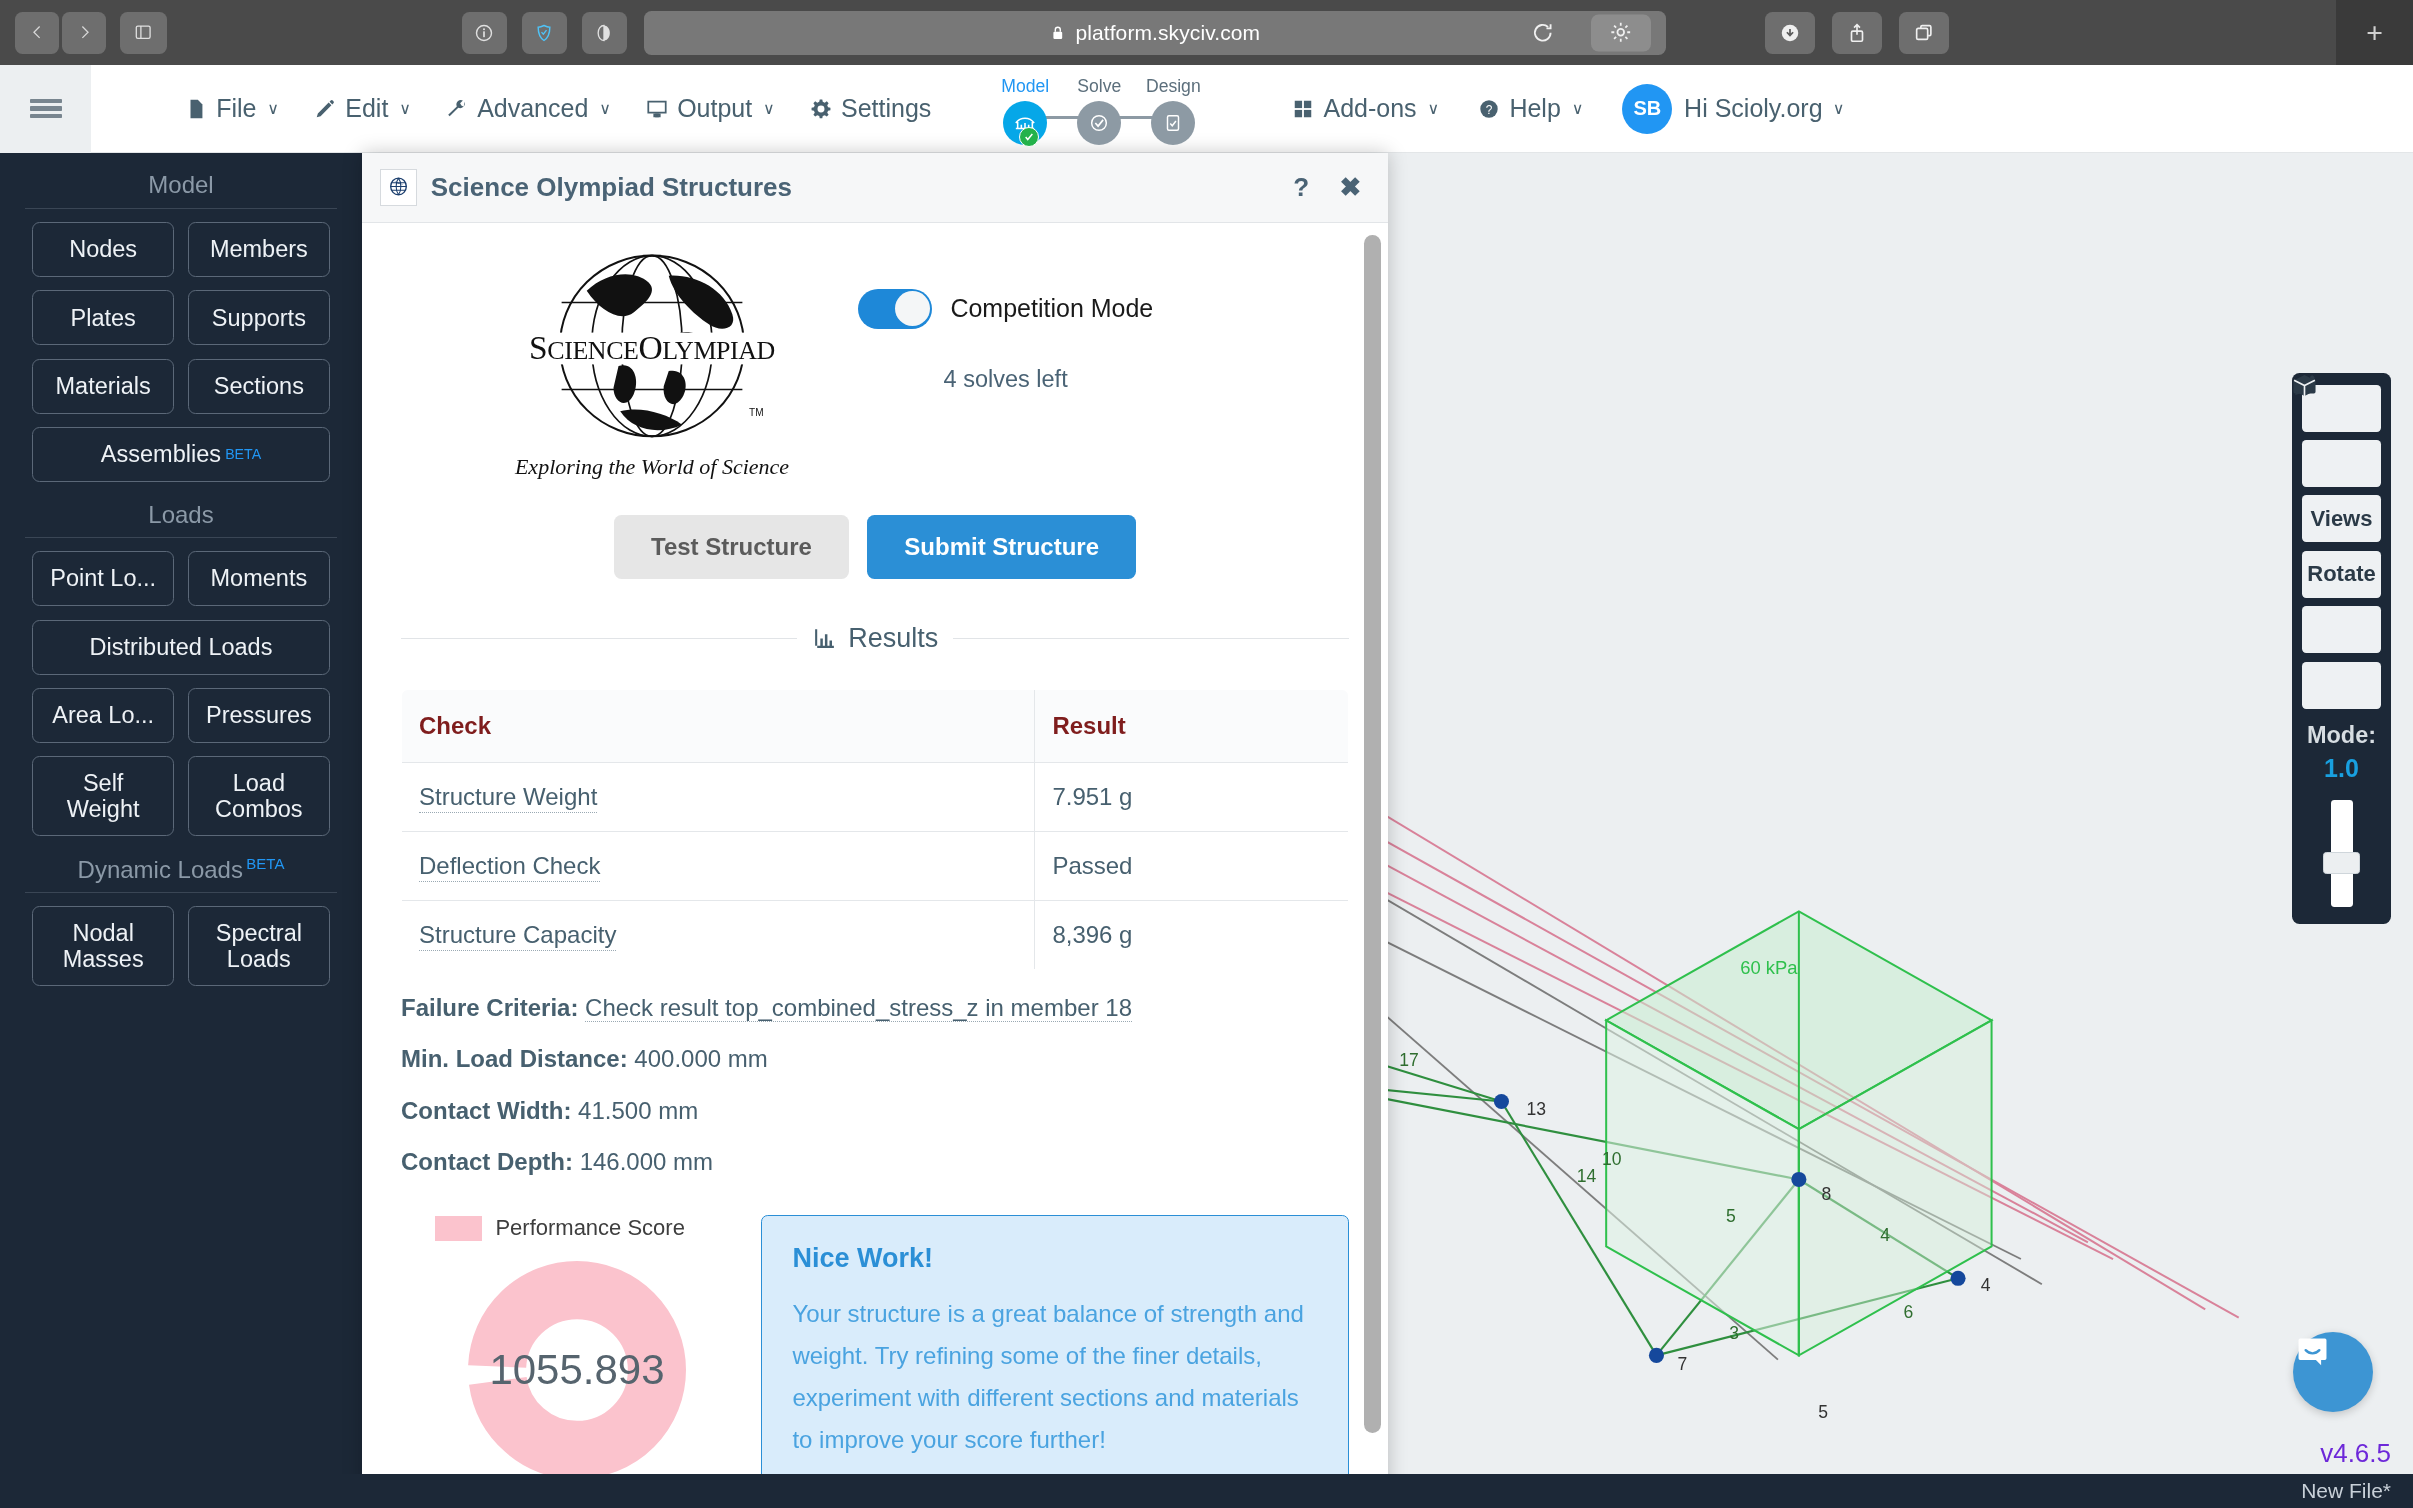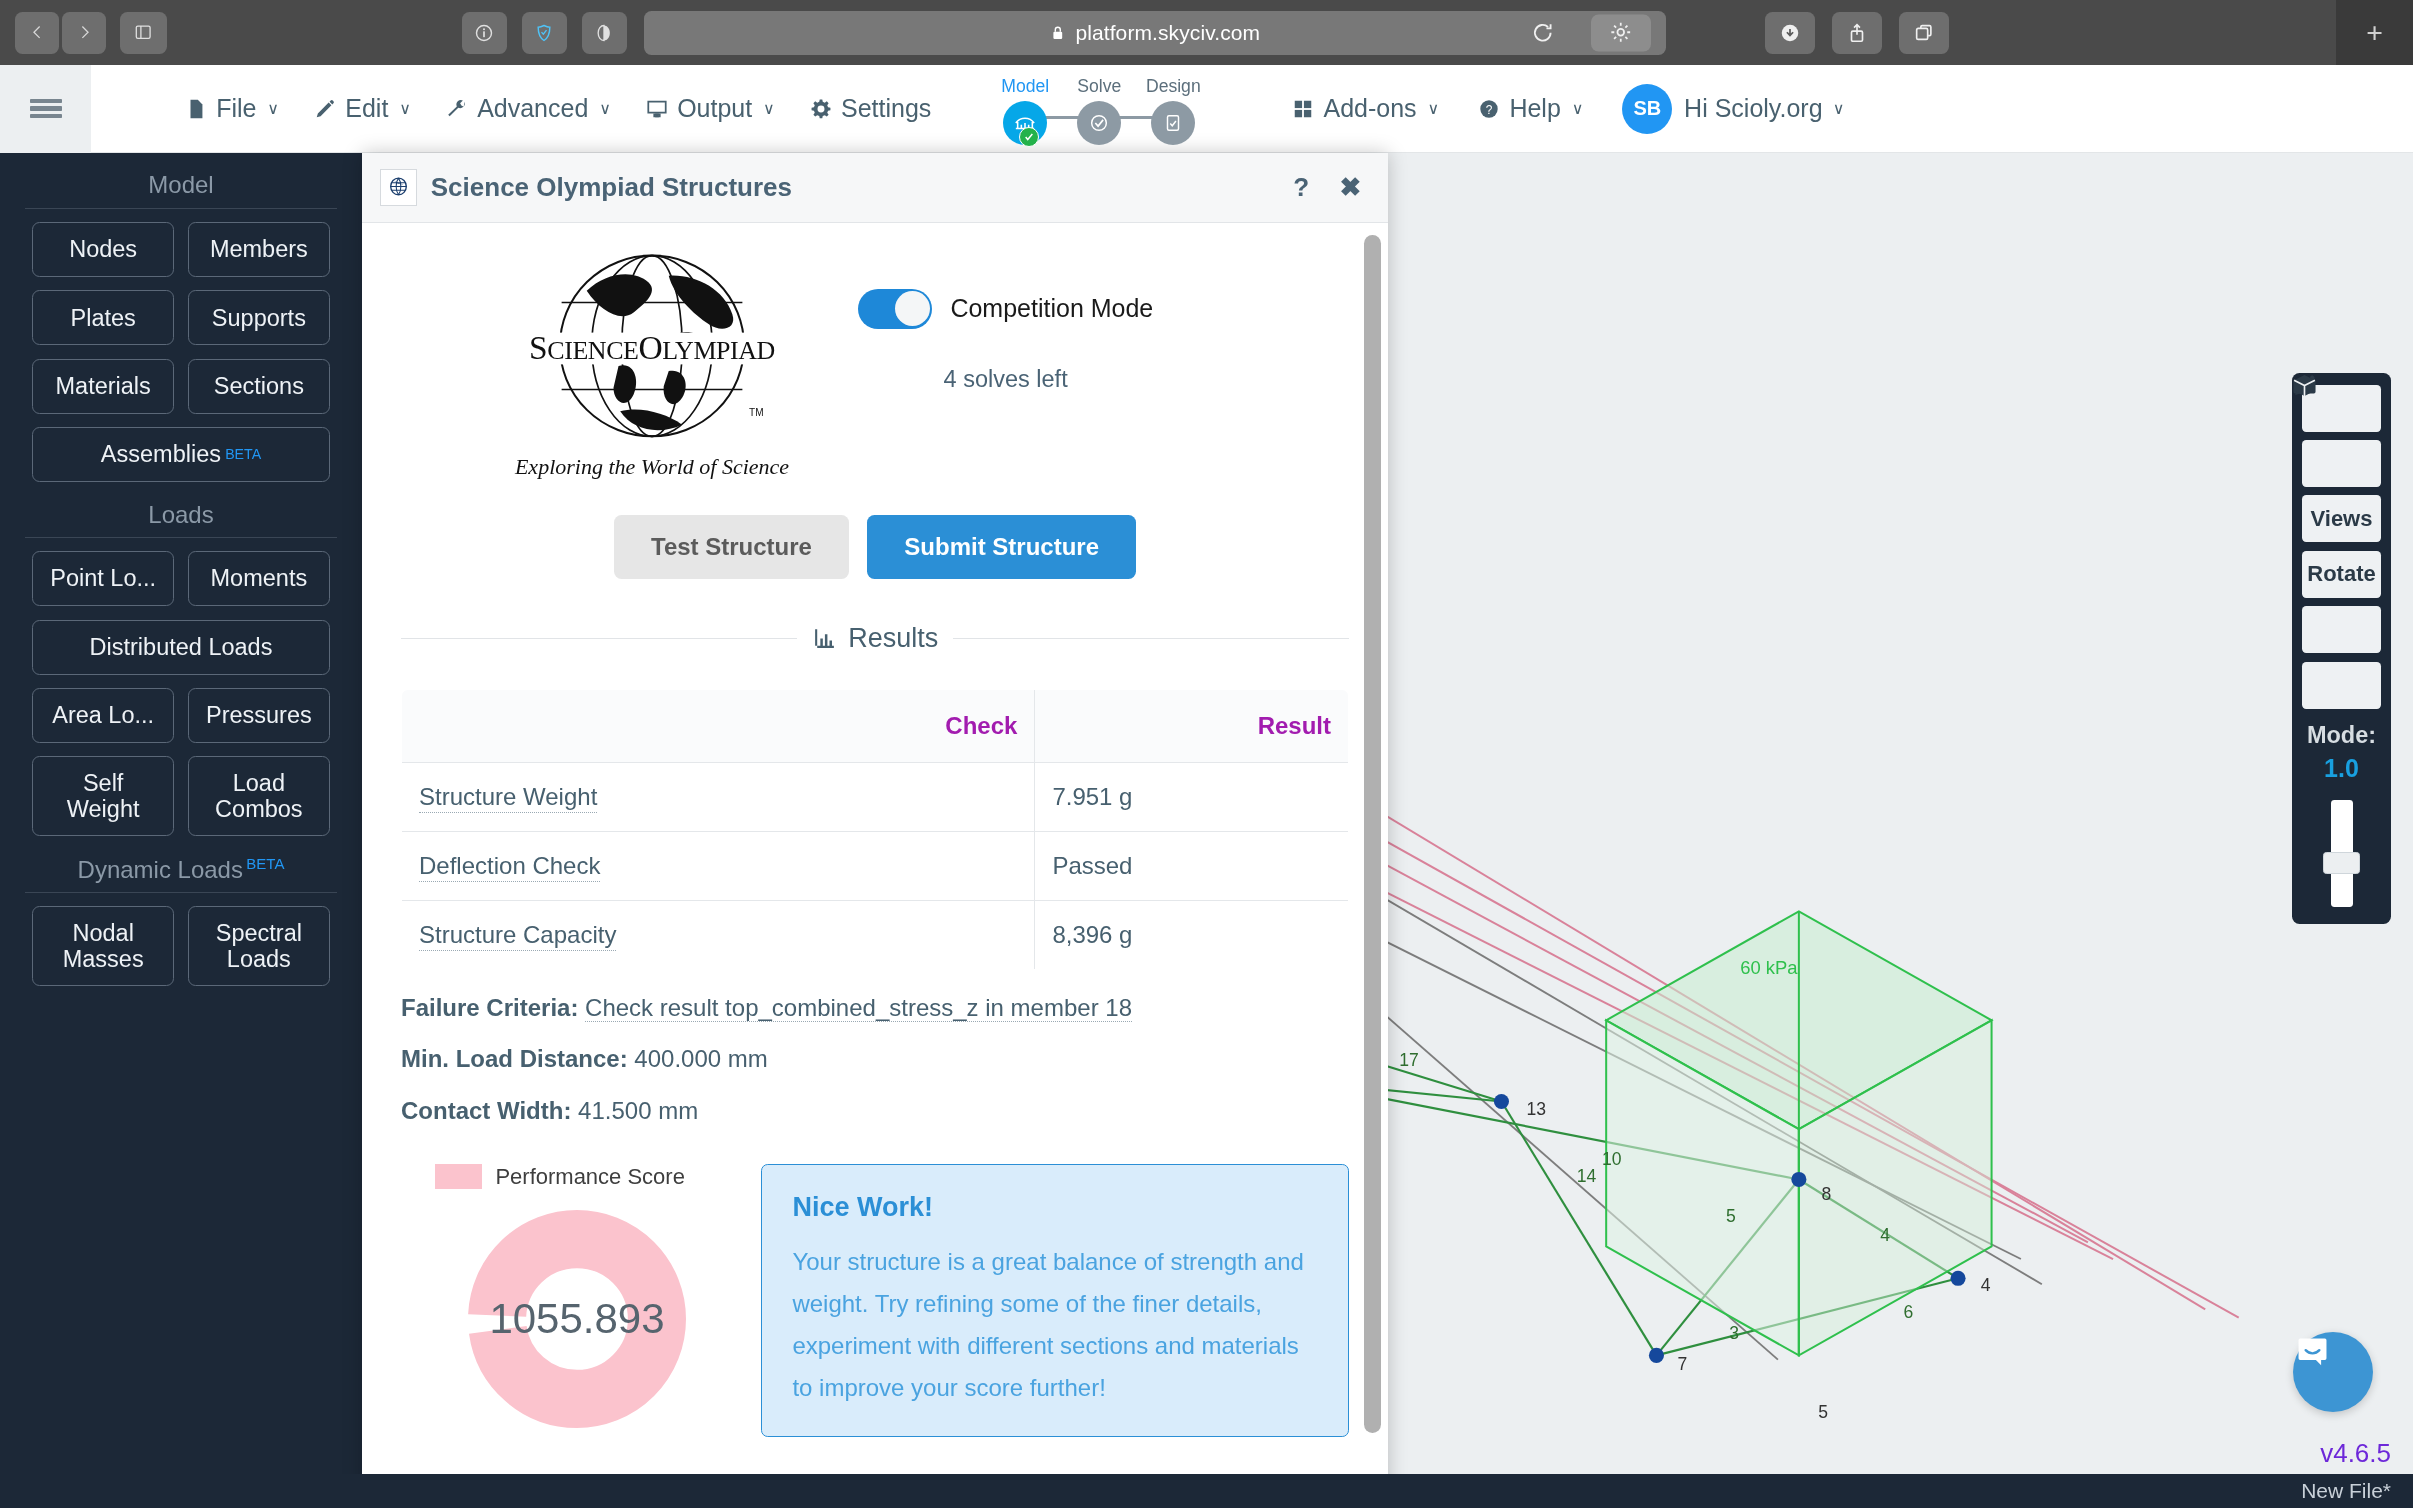--- a/index.html
+++ b/index.html
@@ -233,21 +233,21 @@
   }
   .div-line { flex:1; height:0.8px; background:#e1e4e7; }
   #results-head { display:flex; align-items:center; gap: 11.7px; }
   #results-title { font-size: 27px; color:#47606f; }
 
   #results-table {
     width: 100%; border-collapse: collapse; margin-top: 35px;
     border: 0.8px solid #e4e7ea; border-radius: 6.7px; overflow:hidden;
   }
   #results-table th {
-    background:#fafbfc; text-align:right; font-size: 24px; color:#a21caf;
+    background:#fafbfc; text-align:left; font-size: 24px; color:#7f1d1d;
     padding: 22px 17px; font-weight:bold; border-bottom:0.8px solid #e4e7ea;
   }
   #results-table td {
     font-size: 24px; color:#47606f; padding: 20px 17px;
     border-bottom:0.8px solid #e4e7ea; border-right:0.8px solid #e4e7ea;
   }
   #results-table td:last-child { border-right:none; }
   #results-table th:first-child { border-right:0.8px solid #e4e7ea; }
   #results-table tr:last-child td { border-bottom:none; }
   .dotted { border-bottom: 1.7px dotted #9aa9b3; padding-bottom: 1.7px; }
@@ -735,20 +735,24 @@
       <span id="failure-link">Check result top_combined_stress_z in member 18</span>
     </div>
     <div class="detail-line">
       <b>Min. Load Distance:</b>
       <span>400.000 mm</span>
     </div>
     <div class="detail-line">
       <b>Contact Width:</b>
       <span>41.500 mm</span>
     </div>
+    <div class="detail-line">
+      <b>Contact Depth:</b>
+      <span>146.000 mm</span>
+    </div>
 
     <div id="score-area">
       <div id="score-left">
         <div id="legend-row">
           <div id="legend-swatch"></div>
           <div id="legend-label">Performance Score</div>
         </div>
         <div id="donut-wrap">
           <svg viewBox="0 0 120 120" width="218" height="218">
             <circle cx="60" cy="60" r="44" fill="none" stroke="#fbc3cd" stroke-width="32" stroke-dasharray="268 8" stroke-dashoffset="67" transform="rotate(-90 60 60)"></circle>

